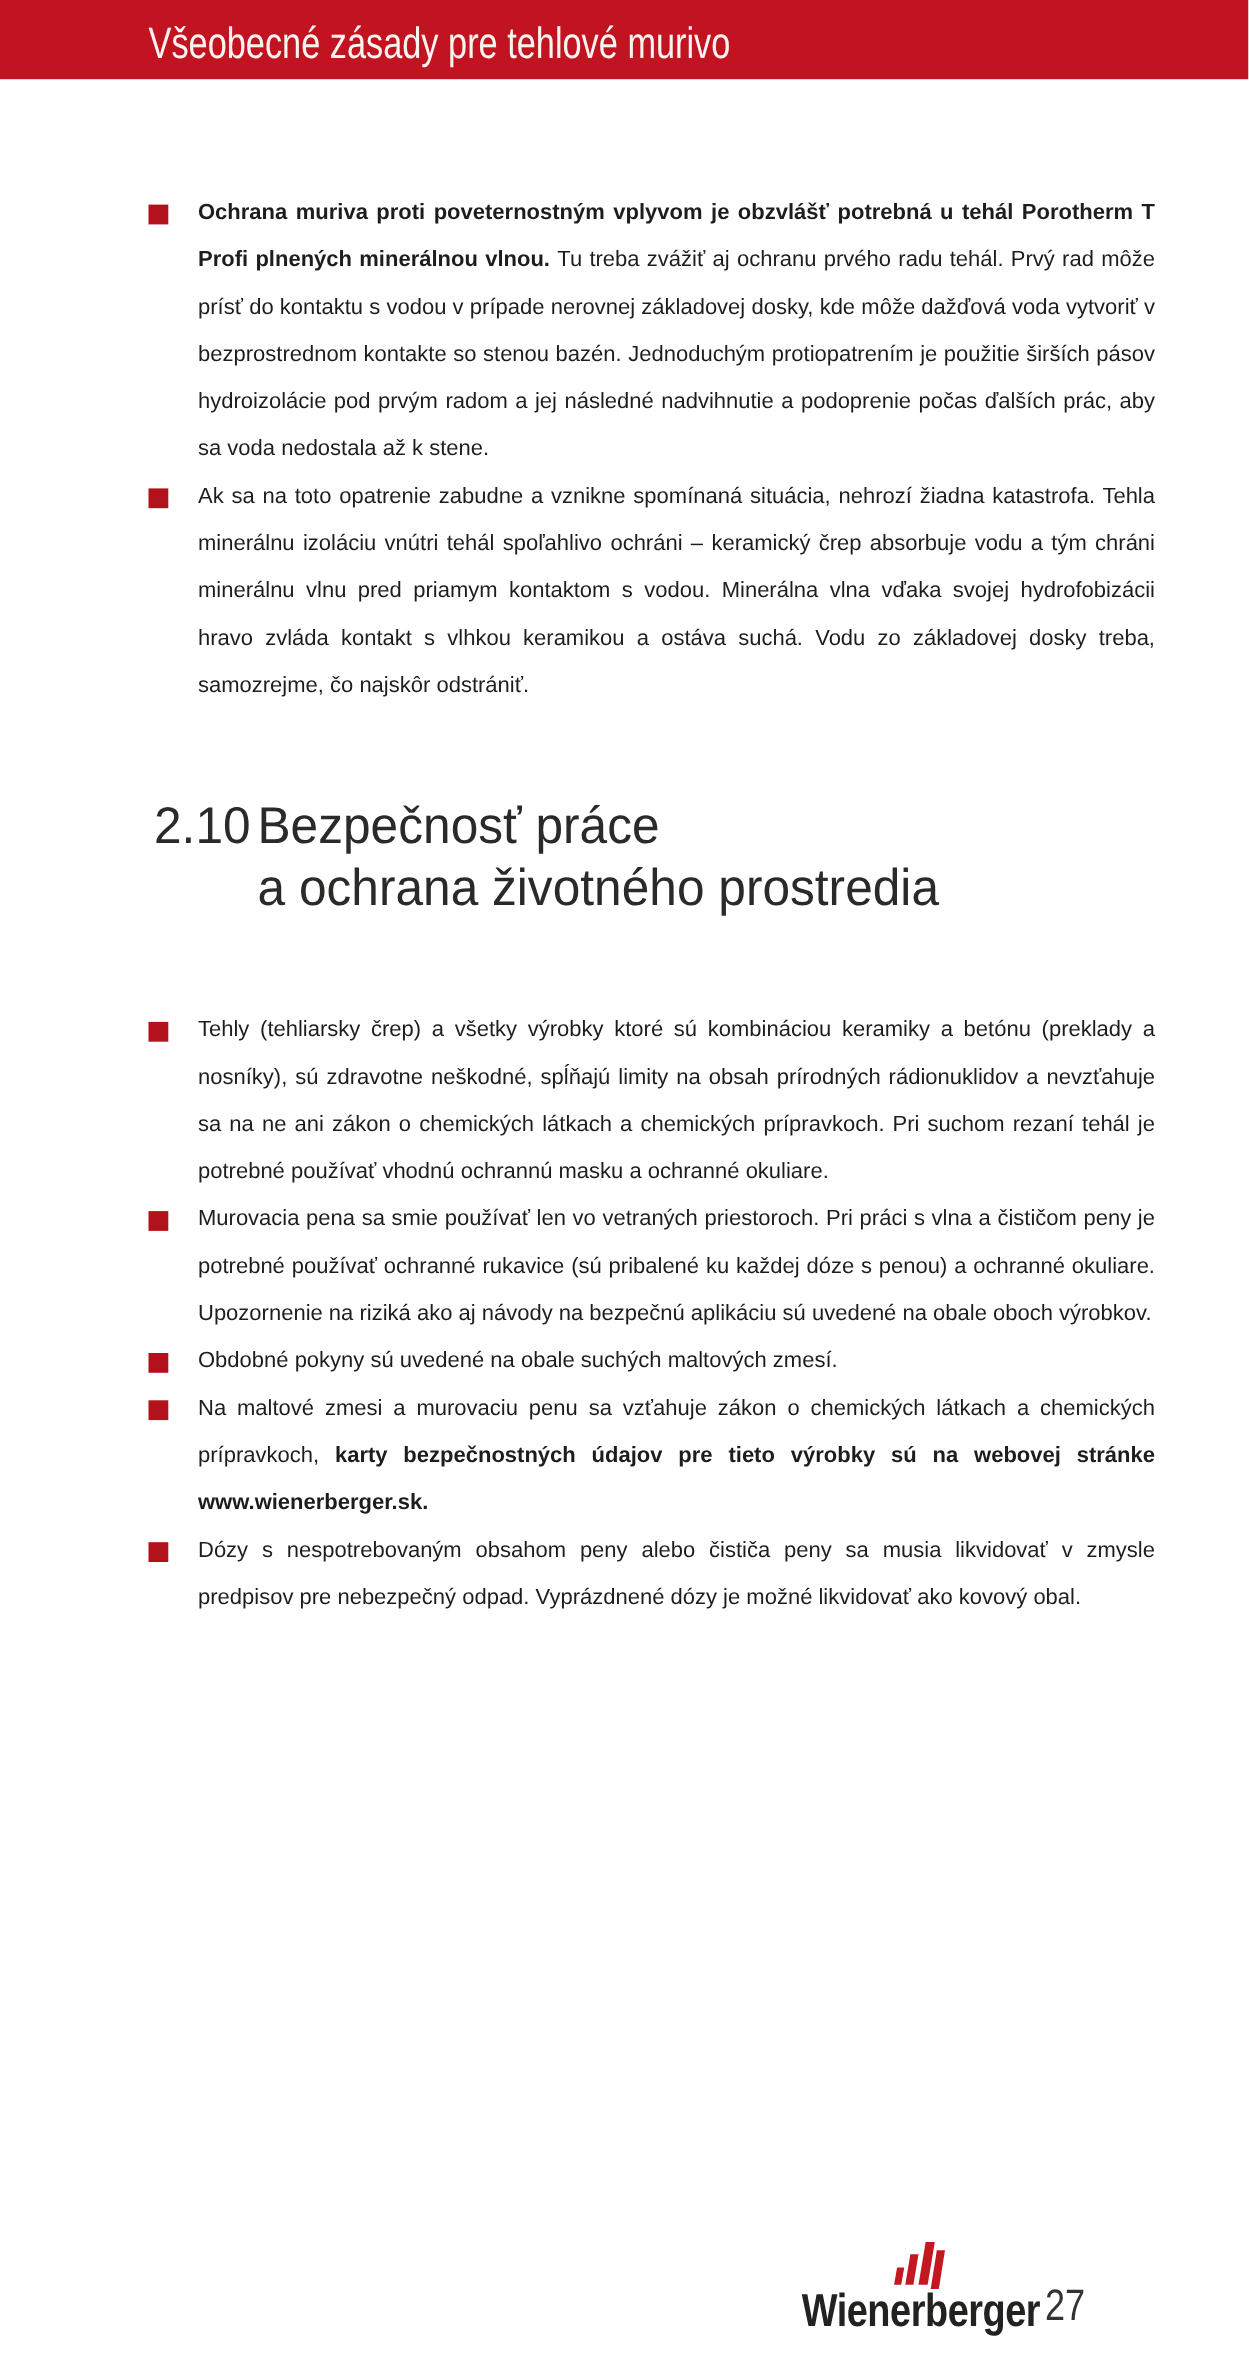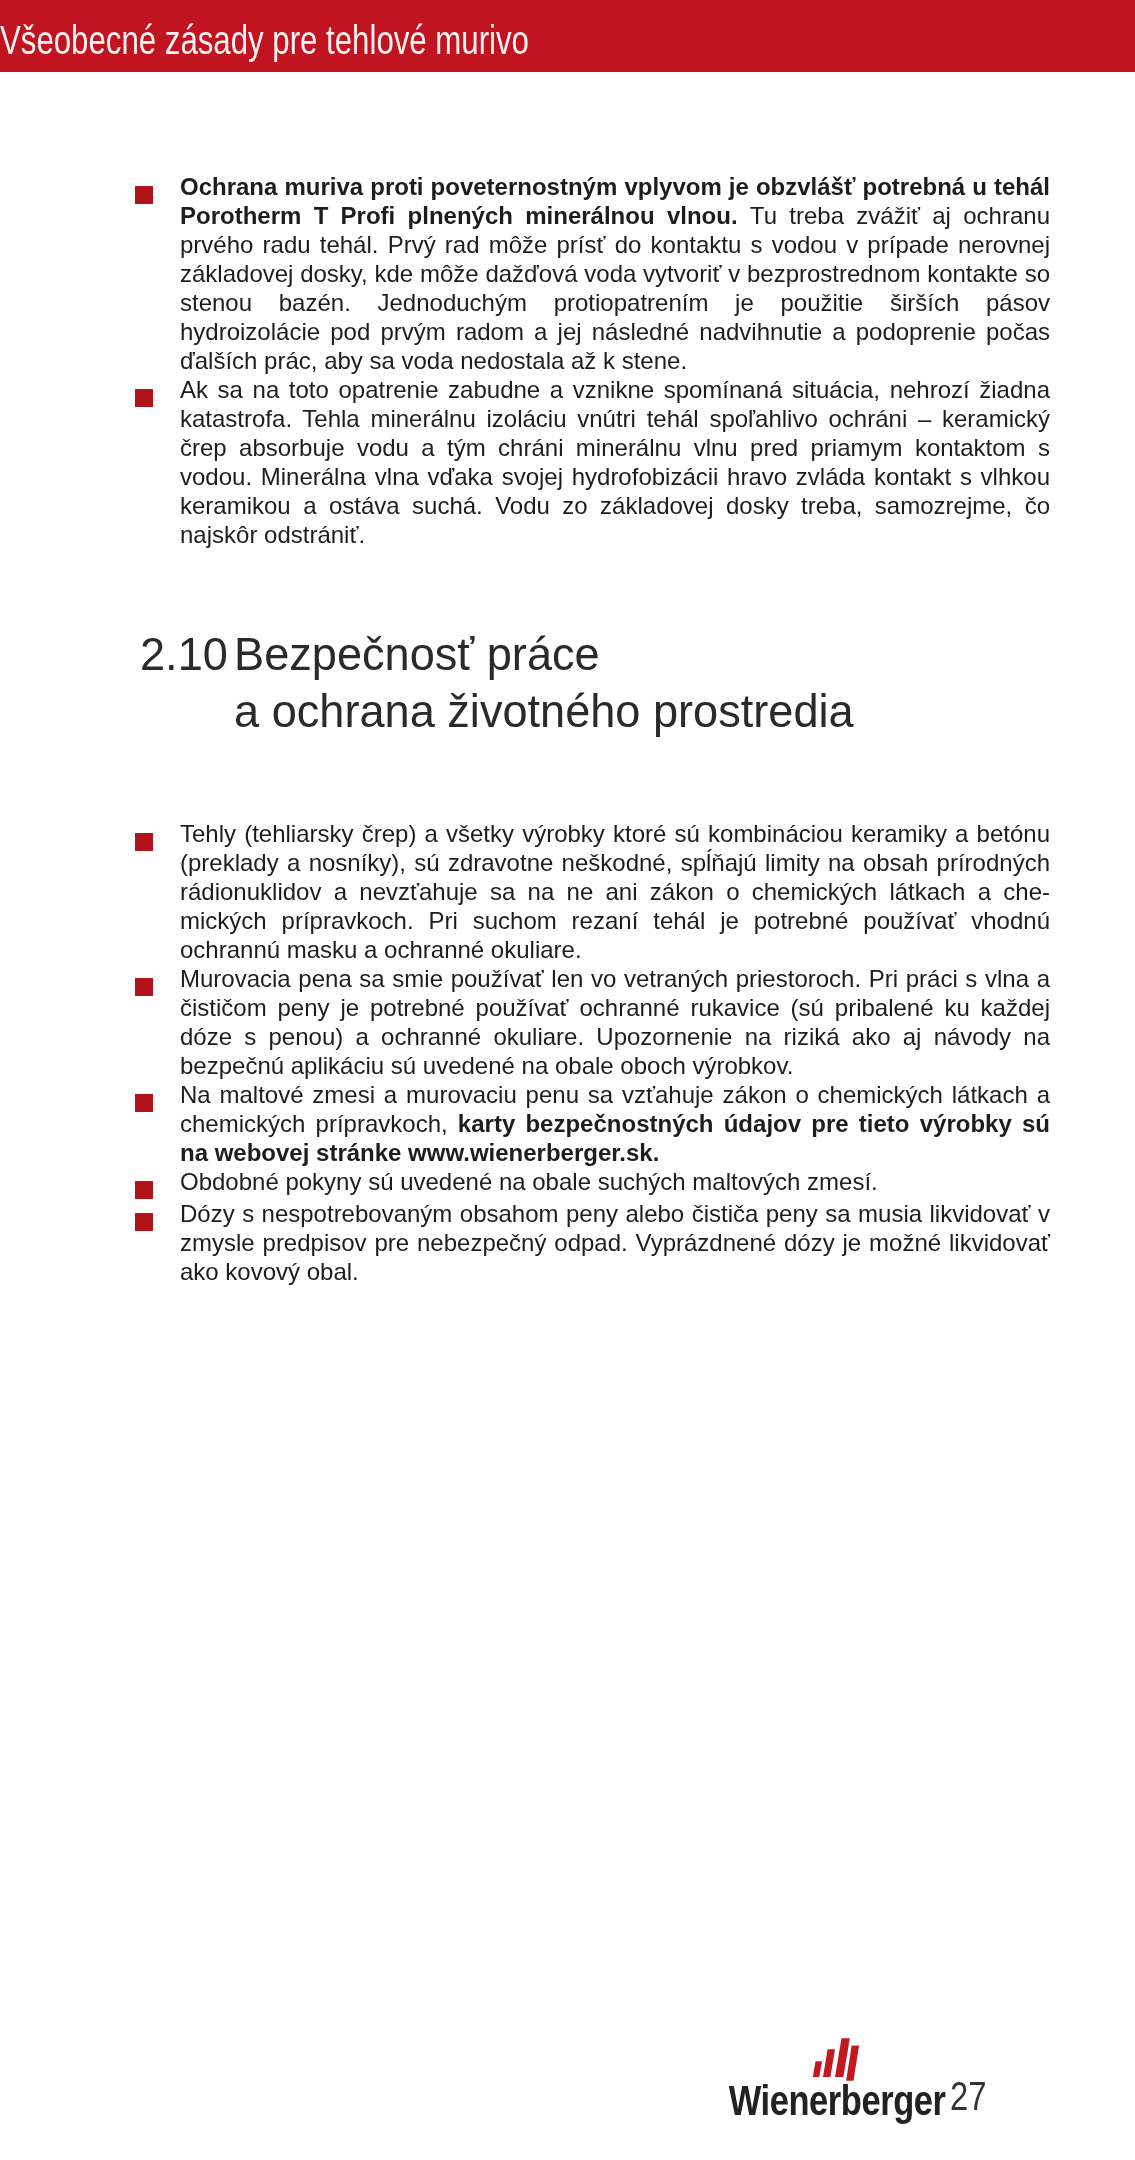--- a/index.html
+++ b/index.html
@@ -17,21 +17,21 @@
     color:var(--text);
     position:relative;overflow:hidden;
   }
   .page{width:1135px;height:2160px;background:var(--page-bg);position:relative;}
 
   
   .topbar{
     height:72px;width:100%;
     background:var(--header-red);
     display:flex;align-items:center;
-    padding-top:8px;
+    padding-left:135px;padding-top:8px;
   }
   .topbar-title{
     color:#faf3f2;
     font-size:40px;
     font-weight:400;
     letter-spacing:0px;
     display:inline-block;
     transform:scaleX(0.78);
     transform-origin:left center;
     white-space:nowrap;
@@ -48,22 +48,22 @@
   }
   .marker{
     flex:0 0 18px;
     width:18px;height:18px;
     margin-top:14px;
     margin-right:27px;
     background:var(--bullet-red);
   }
   .btext{
     flex:1 1 auto;
-    font-size:24px;
-    line-height:29px;
+    font-size:20px;
+    line-height:43px;
     text-align:justify;
     text-justify:inter-word;
     hyphens:manual;
     -webkit-hyphens:manual;
     color:var(--text);
   }
   .btext b{font-weight:bold;}
 
   
   .section-heading{
@@ -155,25 +155,25 @@
         <div class="bullet">
           <span class="marker"></span>
           <p class="btext"><span>Tehly (tehliarsky črep) a všetky výrobky ktoré sú kombiná­ciou keramiky a betónu (preklady a nosníky), sú zdravotne neškodné, spĺňajú limity na obsah prírodných rádionuklidov a nevzťahuje sa na ne ani zákon o chemických látkach a che­mických prípravkoch. Pri suchom rezaní tehál je potrebné používať vhodnú ochrannú masku a ochranné okuliare.</span></p>
         </div>
         <div class="bullet">
           <span class="marker"></span>
           <p class="btext"><span>Murovacia pena sa smie používať len vo vetraných priesto­roch. Pri práci s vlna a čističom peny je potrebné používať ochranné rukavice (sú pribalené ku každej dóze s penou) a ochranné okuliare. Upozornenie na riziká ako aj návody na bezpečnú aplikáciu sú uvedené na obale oboch výrobkov.</span></p>
         </div>
         <div class="bullet">
           <span class="marker"></span>
-          <p class="btext"><span>Na maltové zmesi a murovaciu penu sa vzťahuje zákon o chemických látkach a chemických prípravkoch, </span><b>karty bezpečnostných údajov pre tieto výrobky sú na webo­vej stránke www.wienerberger.sk.</b></p>
+          <p class="btext"><span>Obdobné pokyny sú uvedené na obale suchých maltových zmesí.</span></p>
         </div>
         <div class="bullet">
           <span class="marker"></span>
-          <p class="btext"><span>Obdobné pokyny sú uvedené na obale suchých maltových zmesí.</span></p>
+          <p class="btext"><span>Na maltové zmesi a murovaciu penu sa vzťahuje zákon o chemických látkach a chemických prípravkoch, </span><b>karty bezpečnostných údajov pre tieto výrobky sú na webo­vej stránke www.wienerberger.sk.</b></p>
         </div>
         <div class="bullet">
           <span class="marker"></span>
           <p class="btext"><span>Dózy s nespotrebovaným obsahom peny alebo čističa peny sa musia likvidovať v zmysle predpisov pre nebezpečný odpad. Vyprázdnené dózy je možné likvidovať ako kovový obal.</span></p>
         </div>
       </div>
 
   </main>
 
   <footer class="footer">

